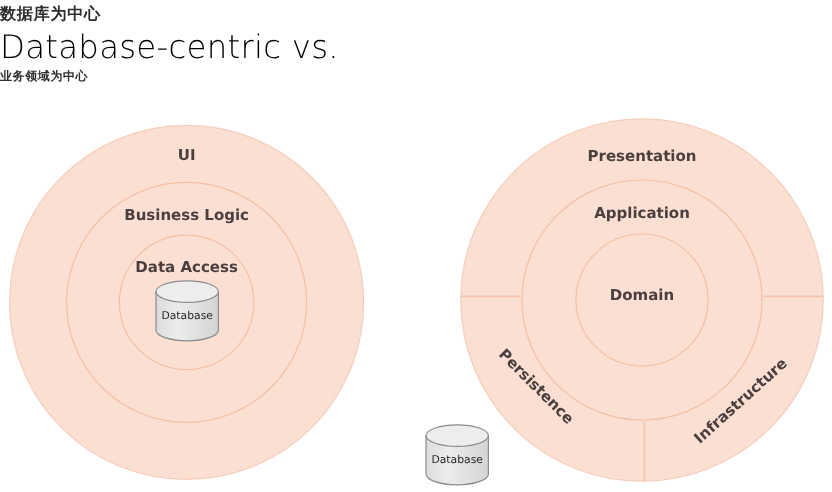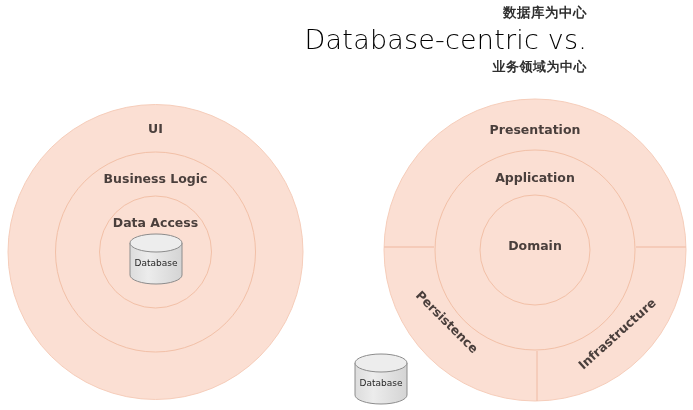--- a/index.html
+++ b/index.html
@@ -15,21 +15,21 @@
     font-family: "Liberation Sans", sans-serif;
     background: #ffffff;
   }
 
   
   .title-block {
     position: absolute;
     left: 0;
     top: 0;
     width: 587px;
-    text-align: right;
+    text-align: left;
     pointer-events: none;
   }
   .cn-top {
     font-family: "DejaVu Sans", sans-serif;
     font-size: 13.5px;
     font-weight: 700;
     color: #2f2f2f;
     line-height: 1;
     padding-top: 6px;
     letter-spacing: 0.5px;
@@ -42,21 +42,21 @@
     line-height: 1.18;
     padding-top: 4px;
     letter-spacing: 0.2px;
   }
   .title-main .line {
     display: block;
     white-space: nowrap;
   }
   .cn-bottom {
     font-family: Liberation Serif, serif;
-    font-size: 13px;
+    font-size: 10px;
     font-weight: 700;
     color: #2f2f2f;
     line-height: 1;
     padding-top: 5px;
     letter-spacing: 0.5px;
   }
 
   
   .diagram-svg {
     position: absolute;

